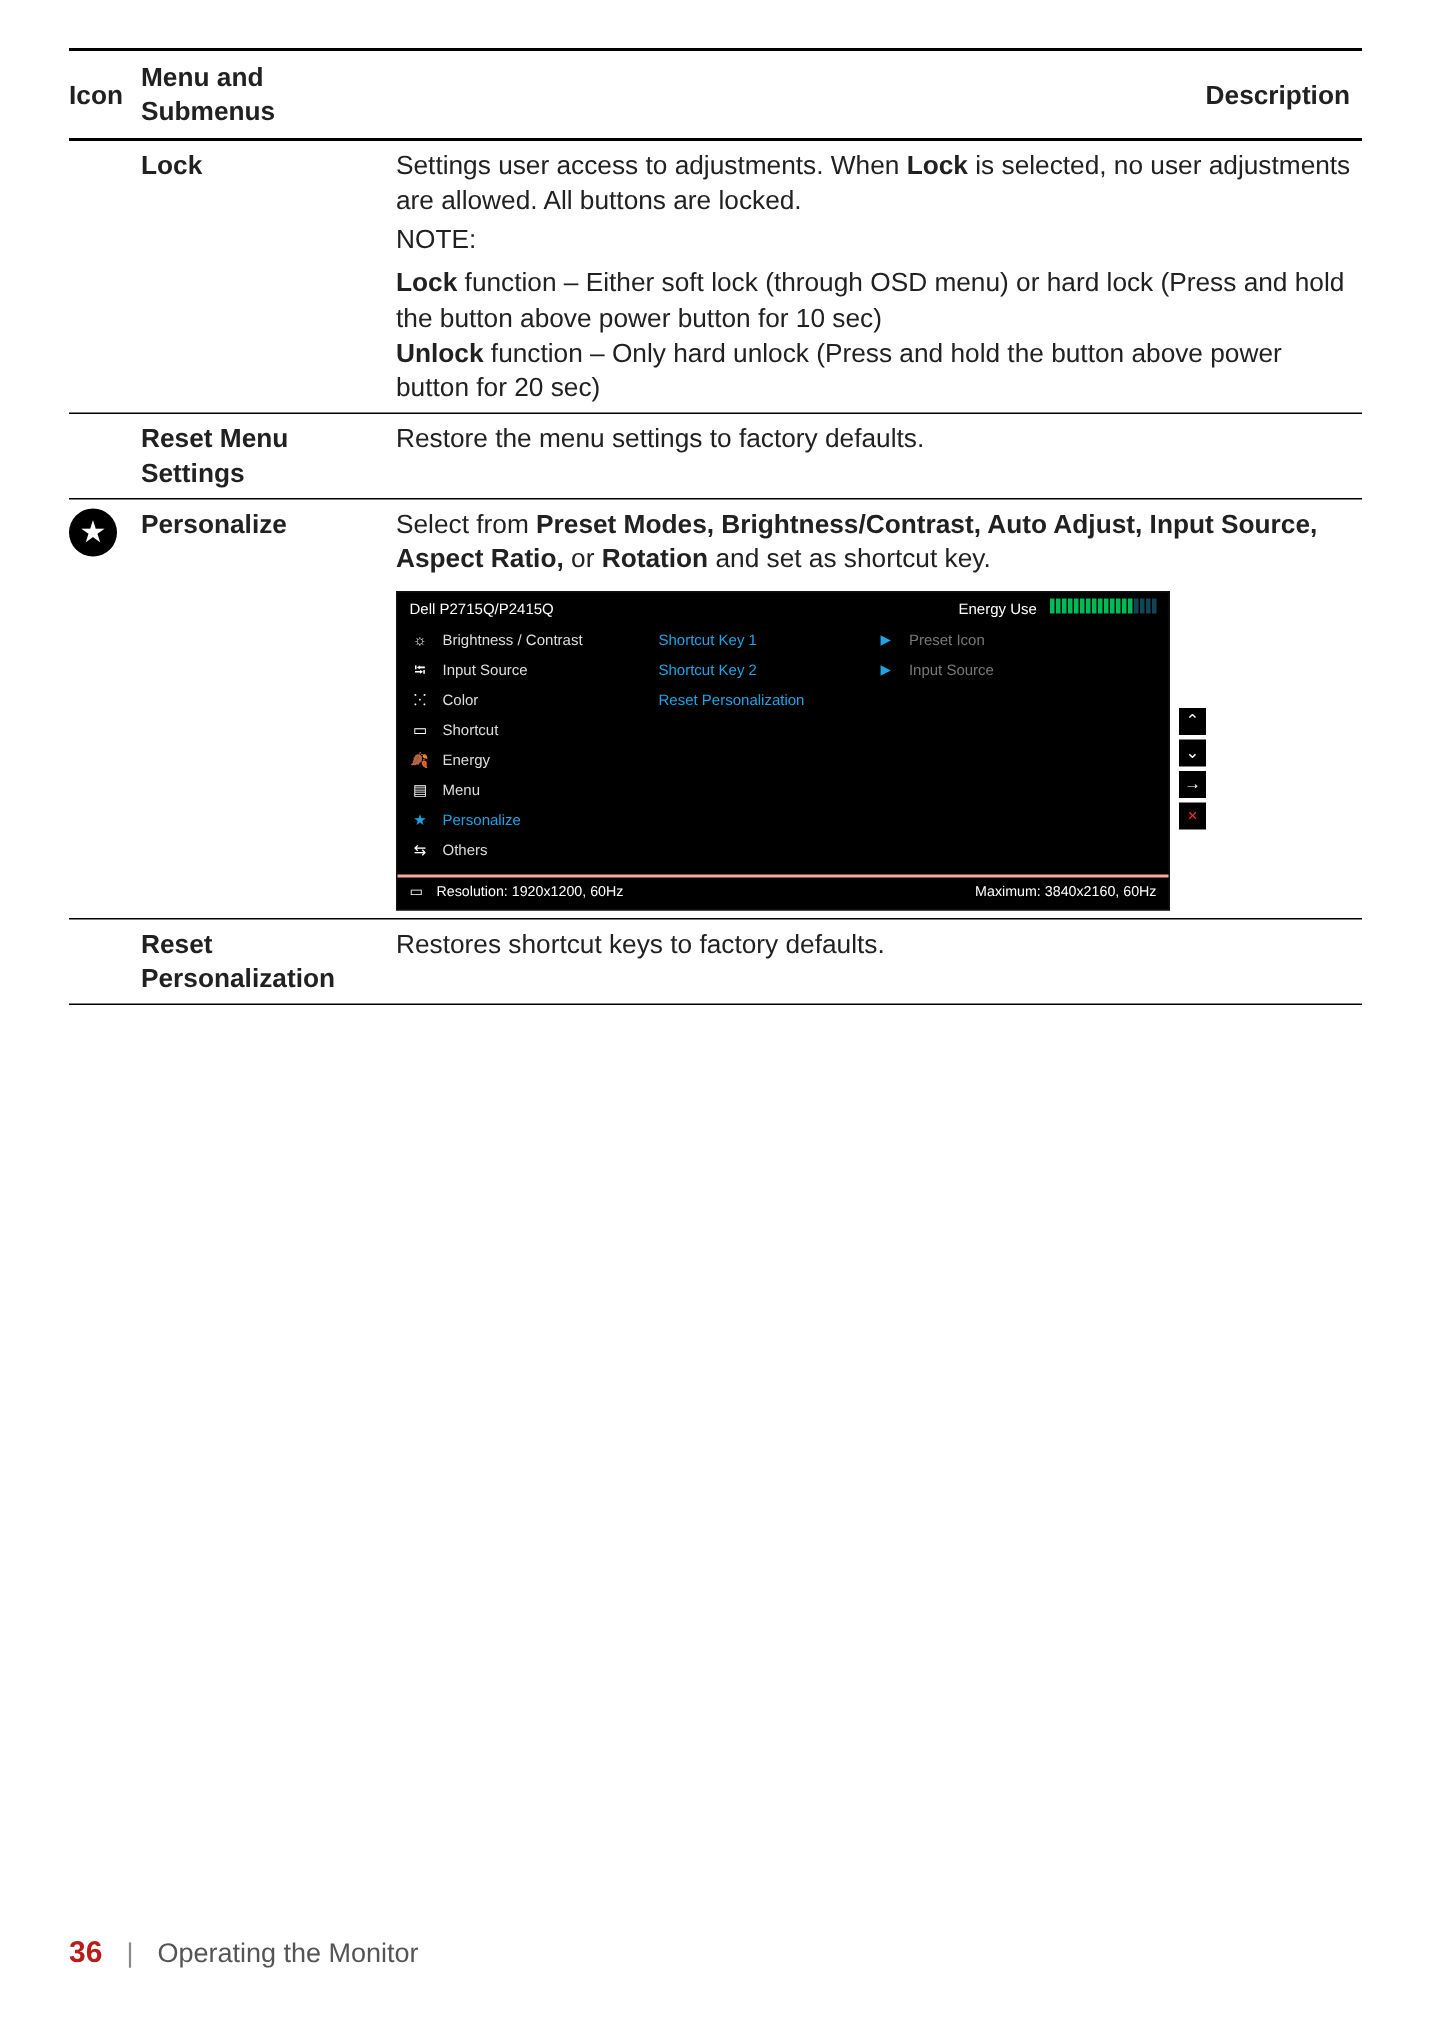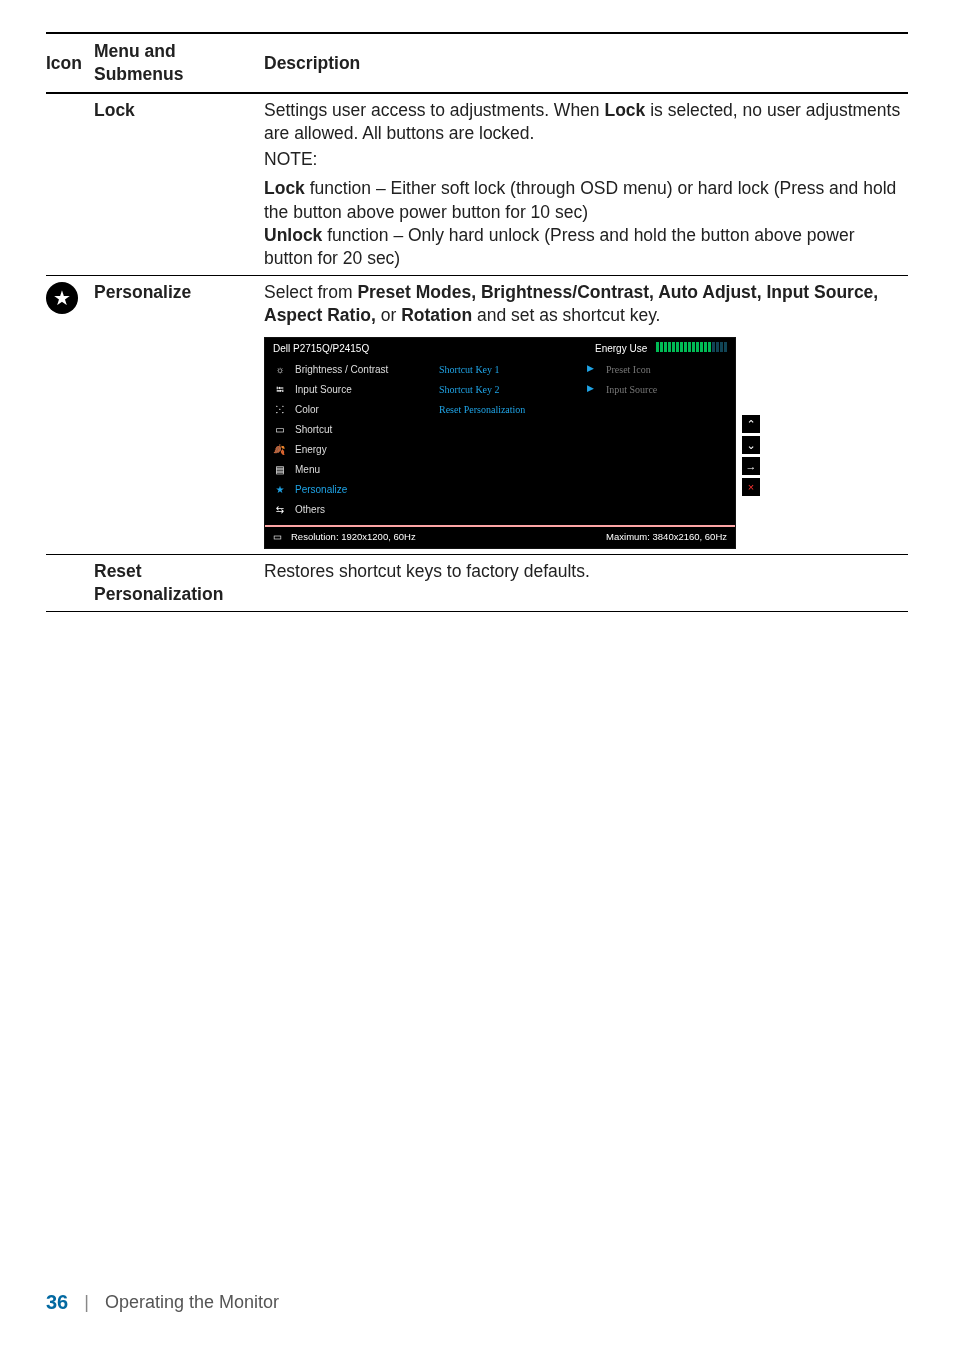--- a/index.html
+++ b/index.html
@@ -20,53 +20,53 @@
   }
   .maintable thead th {
     border-top: 2px solid #000;
     border-bottom: 2px solid #000;
     text-align: left;
     font-weight: 700;
     padding: 6px 8px 6px 0;
   }
   .maintable thead th.icon-col { width: 48px; margin-top: 11px; }
   .maintable thead th.menu-col { width: 170px; }
-  .maintable thead th.desc-col { text-align: left; }
+  .maintable thead th.desc-col { text-align: right; }
   .maintable tbody td {
     vertical-align: top;
     padding: 5px 6px 5px 0;
     border-bottom: 1px solid #000;
   }
   .maintable tbody td.icon-cell { padding-top:6px; }
   .maintable tbody td.menu-cell { font-weight: 700; }
   .maintable tbody td.desc-cell { font-weight: 400; }
   .note-label { font-weight: 400; display:block; margin-top:3px;}
   .bold { font-weight: 700; }
   
   .osd-wrap { margin-top:10px; }
   .osd-row { display:flex; align-items:flex-start; gap:6px; }
   .osd {
-    width: 472px;
+    width: 516px;
     background:#000;
     color:#fff;
     font-size:10px;
     font-family: Arial, sans-serif;
     border:1px solid #111;
   }
   .osd-top { display:flex; justify-content:space-between; align-items:center; padding:4px 8px; font-size:10px;}
   .energy-bar { display:inline-flex; gap:1px; margin-left:6px;}
   .energy-bar span{ width:3px; height:10px; background:#0b5; display:inline-block;}
   .energy-bar .dim{ background:#145;}
   .osd-body { display:flex; }
   .osd-left { width:170px; }
   .osd-mid { width:148px; }
   .osd-right { flex:1; }
   .osd-item { display:flex; align-items:center; gap:8px; padding:3px 8px; height:20px; font-size:10px; color:#ddd;}
   .osd-item.sel { color:#1fa3e5; }
-  .osd-mid .osd-item, .osd-right .osd-item { color:#1fa3e5;font-family:Liberation Serif, serif; }
+  .osd-mid .osd-item, .osd-right .osd-item { color:#1fa3e5; }
   .osd-mid .osd-item.dim, .osd-right .osd-item.dim { color:#777; }
   .osd-icon { width:14px; height:14px; display:flex; align-items:center; justify-content:center; color:#fff; }
   .osd-item.sel .osd-icon{ color:#1fa3e5; }
   .osd-bottom { display:flex; justify-content:space-between; padding:4px 8px; font-size:9.5px; color:#fff; border-top:2px solid #fca5a5; margin-top:6px;}
   .osd-bottom .res-icon{ display:inline-block; width:14px; margin-right:4px;}
   .side-btns { display:flex; flex-direction:column; gap:3px; margin-top:78px;}
   .side-btns .btn { width:18px; height:18px; background:#000; color:#fff; display:flex; align-items:center; justify-content:center; font-size:11px;}
   .side-btns .btn.close{ color:#f33;}
   
   .star-circle{
@@ -76,21 +76,21 @@
   .footer {
     position:absolute;
     left:46px;
     bottom:40px;
     display:flex;
     align-items:center;
     gap:16px;
     font-size:18px;
     color:#555;
   }
-  .footer .pagenum { font-weight:700; color:#0369a1; font-size:20px;}
+  .footer .pagenum { font-weight:700; color:#b91c1c; font-size:20px;}
   .footer .sep{ color:#888; }
   .tri{ font-size:9px; color:#1fa3e5; margin-right:4px;}
   .osd-mid .osd-item, .osd-right .osd-item { padding-left:4px;}
 </style>
 </head>
 <body>
 
 <table class="maintable">
   <thead>
     <tr>
@@ -106,20 +106,25 @@
       <td class="menu-cell">Lock</td>
       <td class="desc-cell">
         <span>Settings user access to adjustments. When </span><span class="bold">Lock</span><span> is selected, no user adjustments are allowed. All buttons are locked.</span>
         <span class="note-label">NOTE:</span>
         <div style="height:6px"></div>
         <span class="bold">Lock</span><span> function – Either soft lock (through OSD menu) or hard lock (Press and hold the button above power button for 10 sec)</span><br>
         <span class="bold">Unlock</span><span> function – Only hard unlock (Press and hold the button above power button for 20 sec)</span>
       </td>
     </tr>
 
+    <tr>
+      <td class="icon-cell"></td>
+      <td class="menu-cell">Reset Menu Settings</td>
+      <td class="desc-cell">Restore the menu settings to factory defaults.</td>
+    </tr>
 
     <tr>
       <td class="icon-cell">
         <div class="star-circle">★</div>
       </td>
       <td class="menu-cell">Personalize</td>
       <td class="desc-cell">
         <span>Select from </span><span class="bold">Preset Modes, Brightness/Contrast, Auto Adjust, Input Source, Aspect Ratio,</span><span> or </span><span class="bold">Rotation</span><span> and set as shortcut key.</span>
 
         <div class="osd-wrap">

